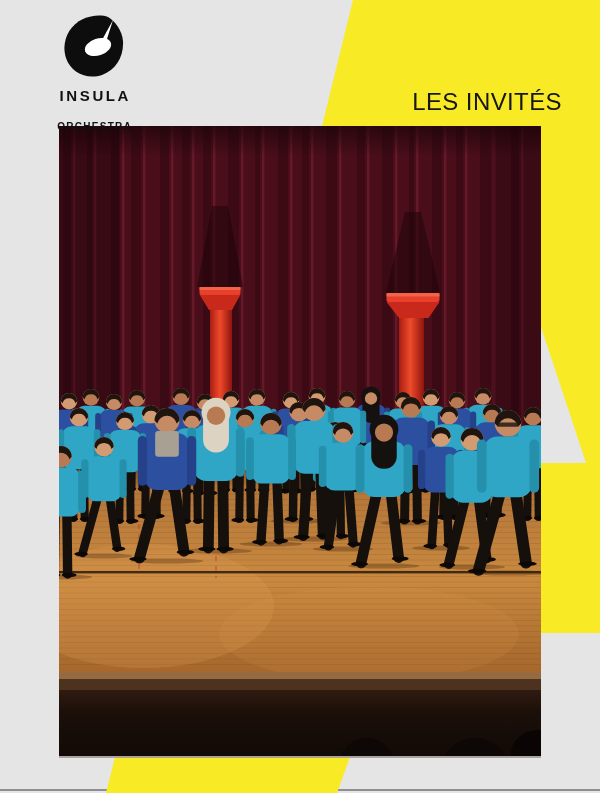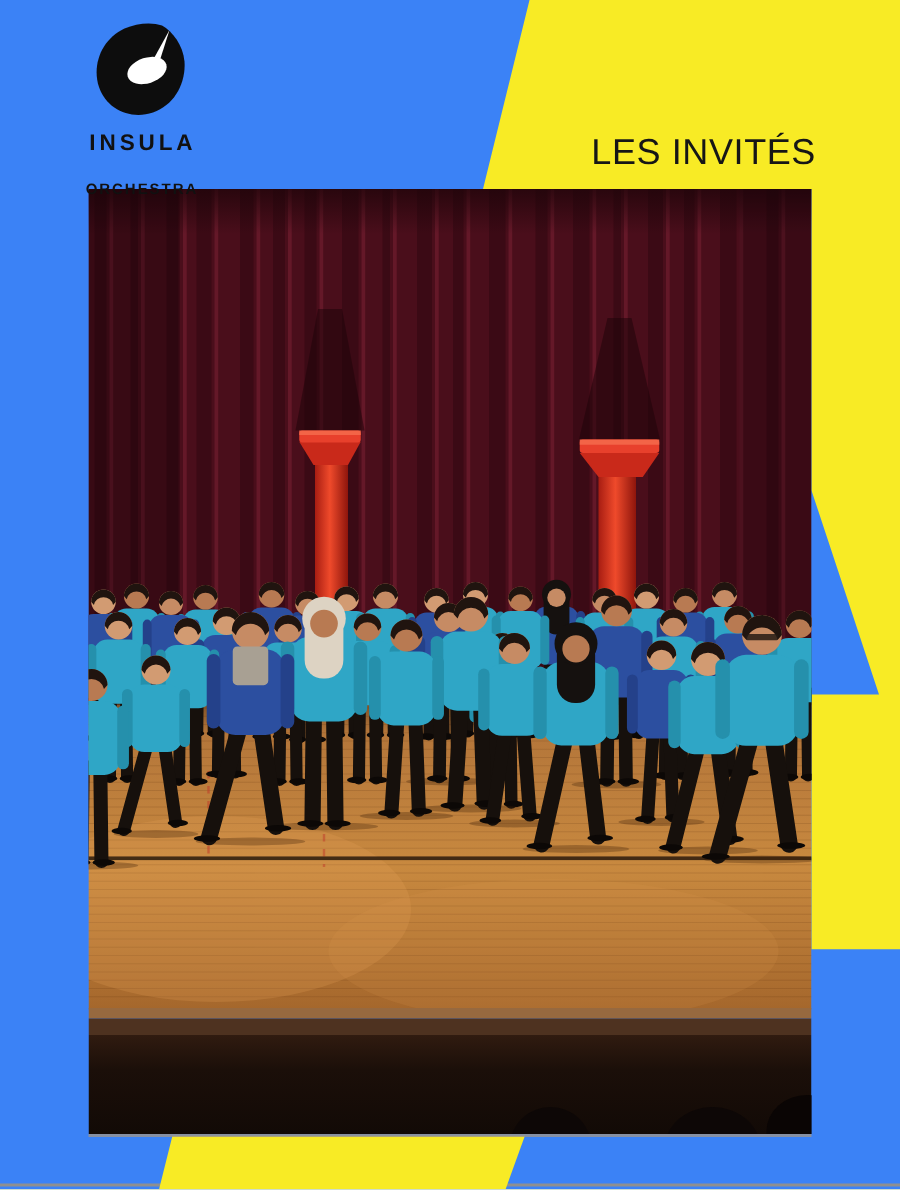--- a/index.html
+++ b/index.html
@@ -1,17 +1,17 @@
 <!DOCTYPE html>
 <html style="--accent-yellow: #F8EB25; --divider-grey: #8F8F8F; --text-dark: #161616; --curtain: #4A0E1B; --curtain-fold-dark: #2B0710; --curtain-fold-light: #7E2236; --column-red: #E8402C; --floor-wood: #C8893F; --stage-front: #1B0F09; --shirt-cyan: #2FA6C6; --shirt-cyan-shade: #2590AC; --shirt-blue: #2C4FA0; --shirt-blue-shade: #24418A; --pants: #16100C; --hijab-cream: #DDD3C3; --hijab-black: #15110F; --hair: #20140F;"><head>
 <meta charset="utf-8">
 <style>
   html,body{margin:0;padding:0;background:#ffffff;}
   .page{
-    position:relative;width:600px;height:793px;background:#3b82f6;
+    position:relative;width:600px;height:793px;background:#e5e5e5;
     overflow:hidden;font-family:"Liberation Sans",sans-serif;
   }
   .yellow-top{
     position:absolute;left:0;top:0;width:600px;height:793px;z-index:1;
     background:var(--accent-yellow,#F8EB25);
     clip-path:polygon(353px 0px,600px 0px,600px 633px,541px 633px,541px 463px,586px 463px,541px 327px,541px 126px,322px 126px);
   }
   .yellow-bottom{
     position:absolute;left:0;top:0;width:600px;height:793px;z-index:2;
     background:var(--accent-yellow,#F8EB25);
@@ -26,21 +26,21 @@
     background:#9a948e;opacity:.8;
   }
   .brand{
     position:absolute;left:44px;top:14px;width:100px;z-index:4;
     text-align:center;color:#111;
   }
   .brand svg{display:block;margin:0 auto;}
   .brand-l1{margin-top:5px;font-size:15px;font-weight:bold;letter-spacing:2.6px;text-indent:2.6px;}
   .brand-l2{margin-top:17px;font-size:10px;font-weight:bold;letter-spacing:1.3px;text-indent:1.3px;}
   .section-title{
-    position:absolute;top:88px;right:56px;margin:0;z-index:4;
+    position:absolute;top:88px;right:38px;margin:0;z-index:4;
     font-size:24px;font-weight:500;letter-spacing:.4px;color:var(--text-dark,#161616);
   }
   .photo{
     position:absolute;left:59px;top:126px;width:482px;height:630px;margin:0;z-index:3;
   }
   .photo svg{display:block;width:100%;height:100%;}
 </style>
 </head>
 <body>
 

